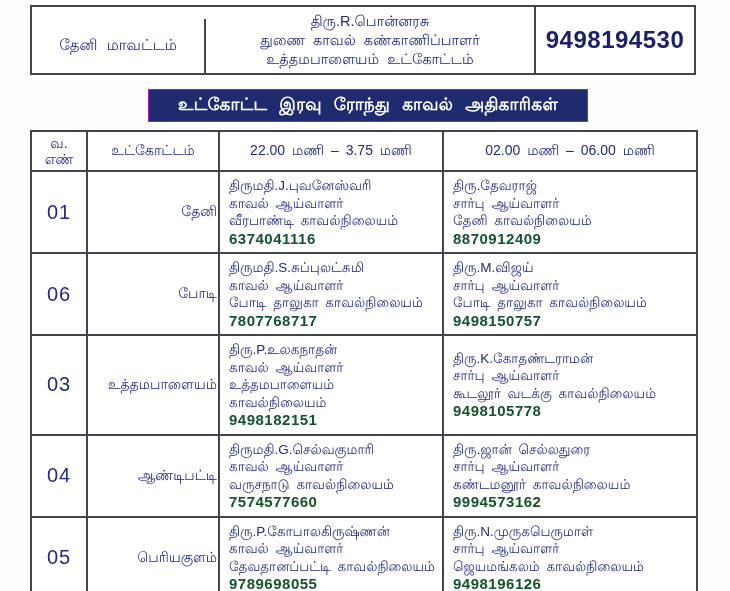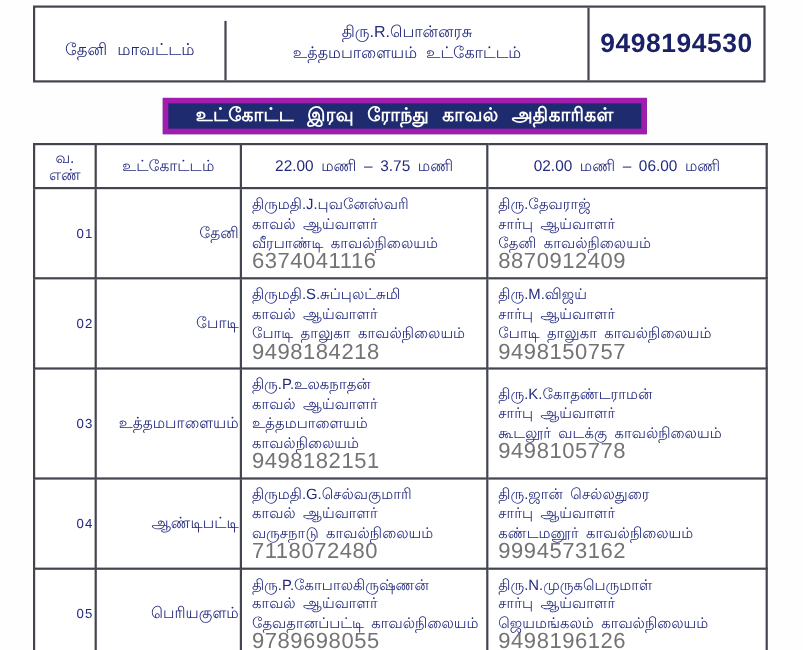--- a/index.html
+++ b/index.html
@@ -63,21 +63,21 @@
   }
 
   
   .title-band {
     position: absolute;
     left: 148px;
     top: 89px;
     width: 440px;
     height: 33px;
     background: #1e2b6f;
-    border: 5px solid #a21caf;
+    border: 1px solid #a21caf;
     box-sizing: border-box;
     display: flex;
     align-items: center;
     justify-content: center;
     color: #ffffff;
     font-size: 17px;
     font-weight: bold;
     word-spacing: 7px;
     letter-spacing: 0.3px;
   }
@@ -106,52 +106,53 @@
     height: 40px;
     text-align: center;
     font-size: 14px;
     color: #232a7d;
     word-spacing: 3px;
   }
   .serial-head { line-height: 16px; font-size: 13.5px; }
 
   .roster tbody td { height: 76px; }
   .cell-serial {
-    text-align: right;
-    font-size: 12px;
+    text-align: center;
+    font-size: 20px;
     letter-spacing: 1px;
   }
   .cell-sub {
     text-align: right;
     font-size: 14px;
     word-spacing: 2px;
   }
   .cell-officer {
     padding: 5px 6px 5px 9px;
     font-size: 13.5px;
     line-height: 17.5px;
     word-spacing: 3px;
   }
   .cell-officer .phone-line {
-    font-weight: normal;
-    font-size: 20px;
-    color: #737373;
+    font-weight: bold;
+    font-size: 15px;
+    color: #14532d;
     letter-spacing: 0.5px;
     word-spacing: 0;
   }
 </style>
 </head>
 <body>
 
 <div class="page">
 
   <div class="top-table">
     <div class="top-cell district">தேனி மாவட்டம்</div>
     <div class="top-cell officer">
       <div>திரு.R.பொன்னரசு</div>
+      <div>துணை காவல் கண்காணிப்பாளர்</div>
       <div>உத்தமபாளையம் உட்கோட்டம்</div>
     </div>
     <div class="top-cell phone">9498194530</div>
   </div>
 
   <div class="title-band">உட்கோட்ட இரவு ரோந்து காவல் அதிகாரிகள்</div>
 
   <table class="roster">
     <colgroup>
       <col class="col-serial">
@@ -183,27 +184,27 @@
         </td>
         <td class="cell-officer">
           <div>திரு.தேவராஜ்</div>
           <div>சார்பு ஆய்வாளர்</div>
           <div>தேனி காவல்நிலையம்</div>
           <div class="phone-line">8870912409</div>
         </td>
       </tr>
 
       <tr>
-        <td class="cell-serial">02</td>
+        <td class="cell-serial">06</td>
         <td class="cell-sub">போடி</td>
         <td class="cell-officer">
           <div>திருமதி.S.சுப்புலட்சுமி</div>
           <div>காவல் ஆய்வாளர்</div>
           <div>போடி தாலுகா காவல்நிலையம்</div>
-          <div class="phone-line">9498184218</div>
+          <div class="phone-line">7807768717</div>
         </td>
         <td class="cell-officer">
           <div>திரு.M.விஜய்</div>
           <div>சார்பு ஆய்வாளர்</div>
           <div>போடி தாலுகா காவல்நிலையம்</div>
           <div class="phone-line">9498150757</div>
         </td>
       </tr>
 
       <tr>
@@ -223,21 +224,21 @@
         </td>
       </tr>
 
       <tr>
         <td class="cell-serial">04</td>
         <td class="cell-sub">ஆண்டிபட்டி</td>
         <td class="cell-officer">
           <div>திருமதி.G.செல்வகுமாரி</div>
           <div>காவல் ஆய்வாளர்</div>
           <div>வருசநாடு காவல்நிலையம்</div>
-          <div class="phone-line">7118072480</div>
+          <div class="phone-line">7574577660</div>
         </td>
         <td class="cell-officer">
           <div>திரு.ஜான் செல்லதுரை</div>
           <div>சார்பு ஆய்வாளர்</div>
           <div>கண்டமனூர் காவல்நிலையம்</div>
           <div class="phone-line">9994573162</div>
         </td>
       </tr>
 
       <tr>

